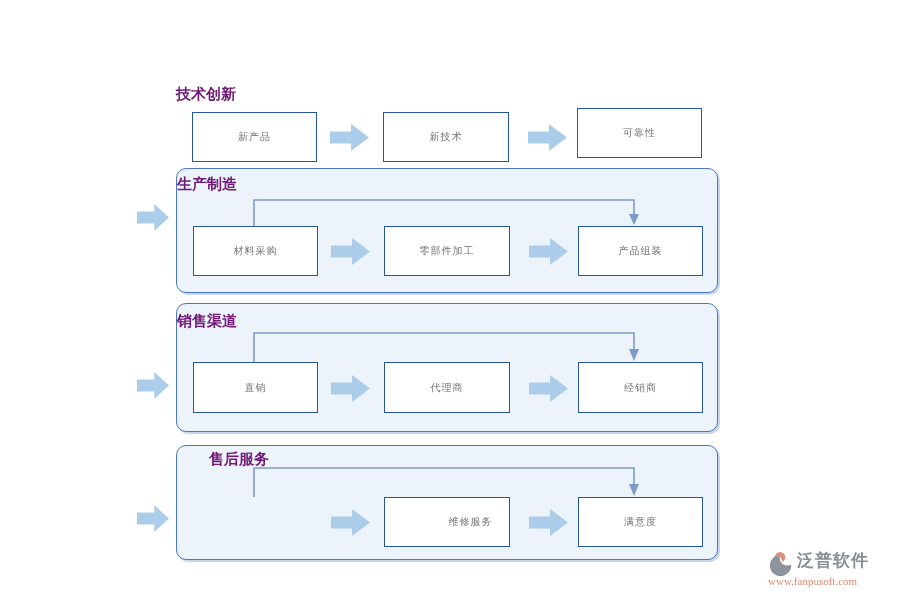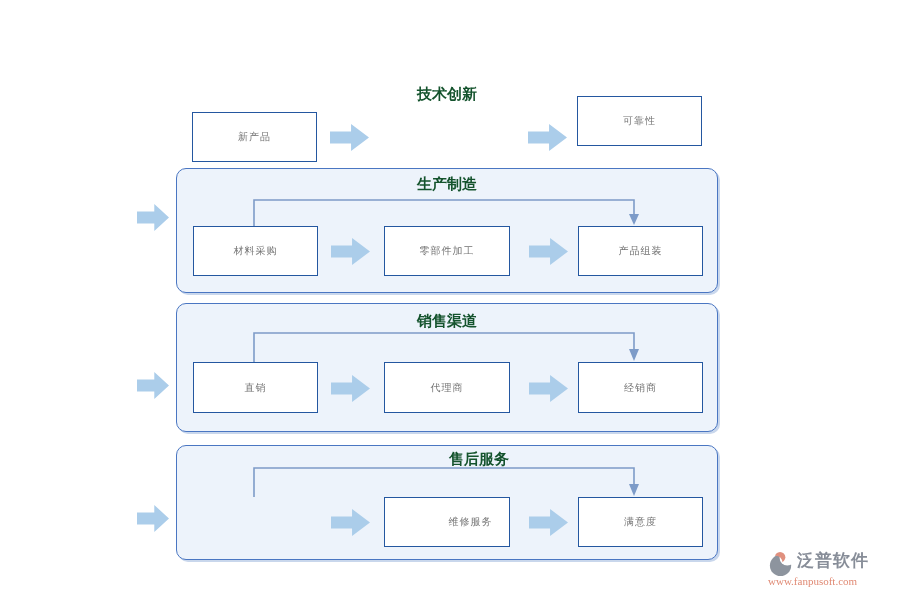--- a/index.html
+++ b/index.html
@@ -1,21 +1,21 @@
 <!DOCTYPE html>
 <html><head>
 <meta charset="utf-8">
 <style>
   html,body{margin:0;padding:0;background:#ffffff;}
   .canvas{position:relative;width:900px;height:600px;background:#ffffff;overflow:hidden;
           font-family:"DejaVu Serif","Liberation Serif",serif;}
   .title{position:absolute;left:0;right:0;top:40px;margin:0;text-align:center;
          font-size:30px;font-weight:400;color:#0b0b0b;letter-spacing:2px;}
-  .sec-label{position:absolute;left:176px;width:542px;text-align:center;
-             font-size:15px;font-weight:bold;color:#14532d;}
+  .sec-label{position:absolute;left:176px;width:542px;text-align:left;
+             font-size:15px;font-weight:bold;color:#701a75;}
   .node{position:absolute;width:125px;height:50px;background:#ffffff;
         border:1.6px solid #2457a0;box-sizing:border-box;
         display:flex;align-items:center;justify-content:center;
         font-size:10px;font-weight:normal;color:#737373;letter-spacing:1px;}
   .panel{position:absolute;left:176px;width:542px;background:#edf3fb;
          border:1.6px solid #4a76c2;border-radius:10px;box-sizing:border-box;
          box-shadow:2px 2px 0 #c9d7ec;}
   .block-arrow{position:absolute;width:39px;height:27px;background:#abcdea;
                clip-path:polygon(0 28%,54% 28%,54% 0,100% 50%,54% 100%,54% 72%,0 72%);}
   .left-arrow{position:absolute;left:137px;width:32px;height:27px;background:#abcdea;
@@ -61,22 +61,23 @@
         </mask>
       <circle cx="11.5" cy="8.5" r="5.5" fill="#e59a89" mask="url(#wmcut2)"></circle>
     </svg>
     <div class="wm-text">泛普软件</div>
     <div class="wm-sub">SOFTWARE</div>
   </div>
 
   <div class="sec-label" style="top:85px;">技术创新</div>
   <div class="node" style="left:192px;top:112px;">新产品</div>
   <div class="block-arrow" style="left:330px;top:124px;"></div>
+  <div class="node" style="left:383px;top:112px;width:126px;">新技术</div>
   <div class="block-arrow" style="left:528px;top:124px;"></div>
-  <div class="node" style="left:577px;top:96px;">可靠性</div>
+  <div class="node" style="left:577px;top:108px;">可靠性</div>
 
   <div class="left-arrow" style="top:204px;"></div>
   <div class="left-arrow" style="top:372px;"></div>
   <div class="left-arrow" style="top:505px;"></div>
 
   <div class="panel" style="top:303px;height:129px;">
     <div class="sec-label" style="left:0;width:100%;top:8px;">销售渠道</div>
     <svg class="connector" style="top:28px;" width="388" height="31">
       <path d="M1 30 L1 1 L381 1 L381 18"></path>
       <polygon points="376,17 386,17 381,29"></polygon>

